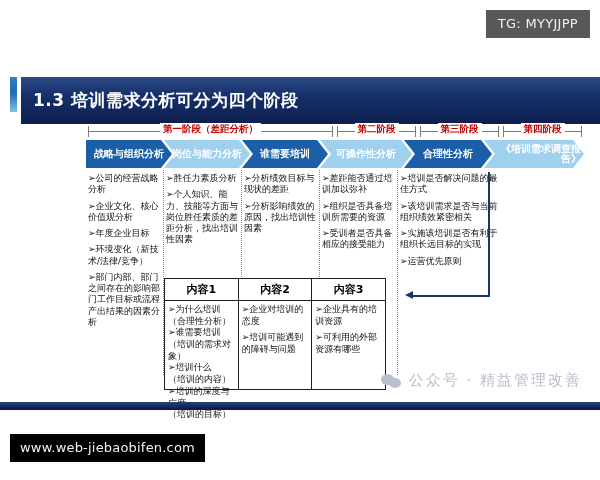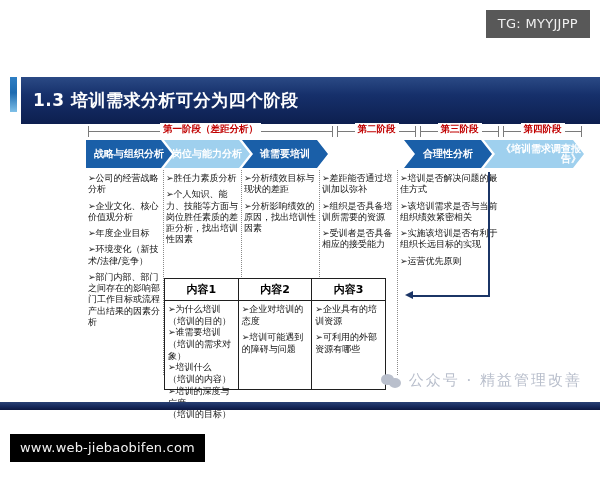--- a/index.html
+++ b/index.html
@@ -179,20 +179,23 @@
 <div class="chev-row">
   <div class="chev c-dark" style="left:0px;width:86px;">
       <span>战略与组织分析</span>
     </div>
   <div class="chev c-light" style="left:78px;width:86px;">
       <span>岗位与能力分析</span>
     </div>
   <div class="chev c-dark" style="left:156px;width:86px;">
       <span>谁需要培训</span>
     </div>
+  <div class="chev c-light" style="left:234px;width:92px;">
+      <span>可操作性分析</span>
+    </div>
   <div class="chev c-dark" style="left:318px;width:88px;">
       <span>合理性分析</span>
     </div>
   <div class="chev c-light" style="left:398px;width:100px;">
       <span>《培训需求调查报告》</span>
     </div>
 </div>
 
 <div class="grid">
 
@@ -231,21 +234,21 @@
 
 <div class="conn"></div>
 <div class="conn-h"></div>
 <div class="conn-arrow"></div>
 
 <div class="inner-table">
   <div class="itcol">
     <div class="ithead">内容1</div>
     <div class="itbody">
       <div class="itline"><span>➢</span><span>为什么培训</span></div>
-      <div class="itline">（培训的目的）</div>
+      <div class="itline">（合理性分析）</div>
       <div class="itline"><span>➢</span><span>谁需要培训</span></div>
       <div class="itline">（培训的需求对象）</div>
       <div class="itline"><span>➢</span><span>培训什么</span></div>
       <div class="itline">（培训的内容）</div>
       <div class="itline"><span>➢</span><span>培训的深度与广度</span></div>
       <div class="itline">（培训的目标）</div>
     </div>
   </div>
   <div class="itcol">
     <div class="ithead">内容2</div>

